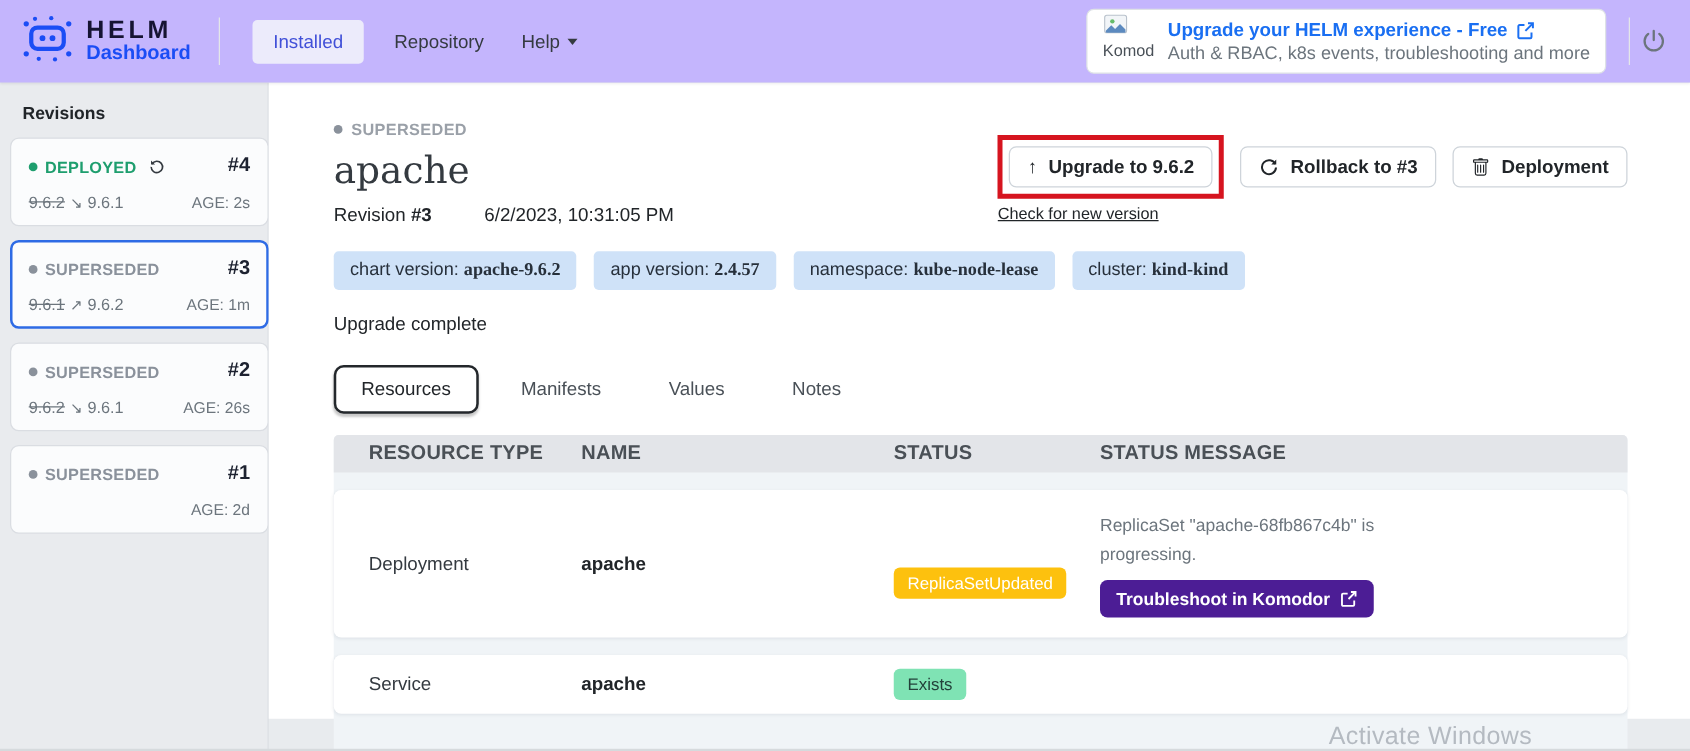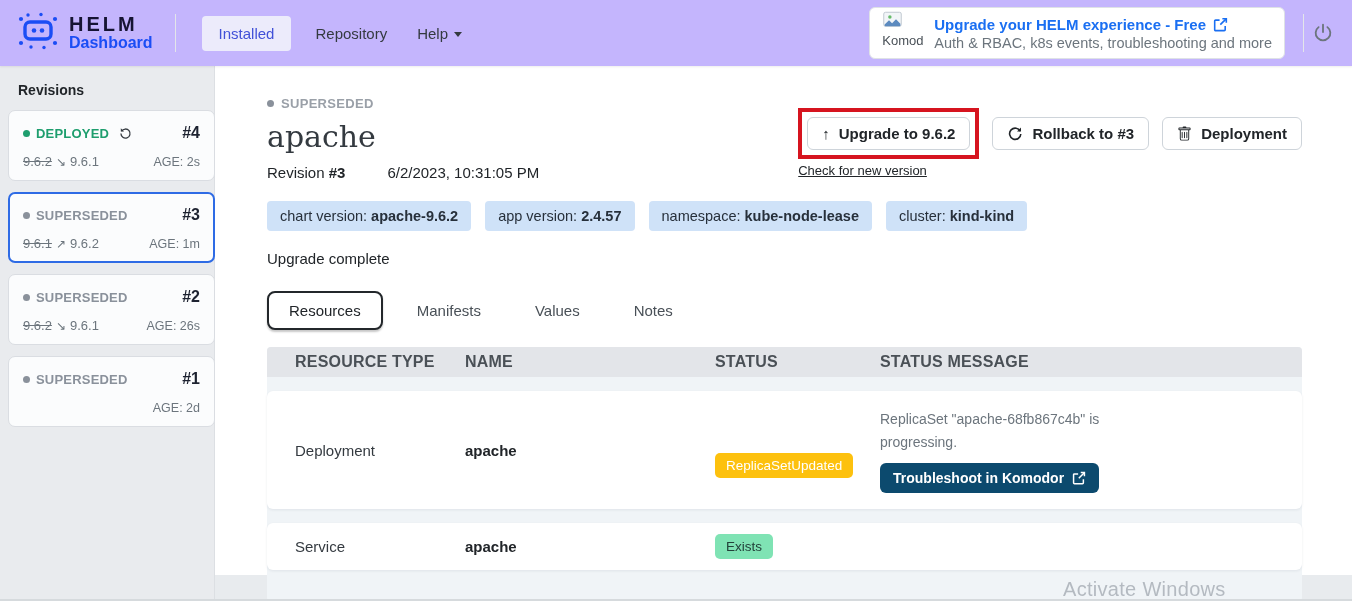--- a/index.html
+++ b/index.html
@@ -63,21 +63,21 @@
   .btn { background:#fff; border:1px solid #ced4da; border-radius:6px; padding:7px 14px;
          font-size:15px; font-weight:700; color:#212529; display:flex; align-items:center; gap:9px;
          cursor:pointer; font-family:inherit; white-space:nowrap; }
   .btn .up-arrow { font-size:15px; font-weight:400; }
   .btn-plain { margin-top:9px; }
   .check-link { margin-top:4px; font-size:13px; font-weight:500; color:#212529;
                 text-decoration:underline; cursor:pointer; }
 
   .chips { display:flex; gap:14px; margin-top:20px; }
   .chip { background:#cfe2f8; border-radius:4px; padding:7px 13px; font-size:14.5px; color:#27303b; white-space:nowrap; }
-  .chip b { font-weight:700; }
+  .chip b { font-weight:700;font-family:Liberation Serif, serif; }
   .upgrade-complete { margin-top:19px; font-size:15px; color:#212529; }
 
   .tabs { display:flex; align-items:center; gap:14px; margin-top:24px; }
   .tab { font-size:15px; color:#495057; padding:9px 20px; cursor:pointer; }
   .tab.active { color:#212529; border:2px solid #23272b; border-radius:8px; background:#fff;
                 box-shadow:0 2px 2px rgba(0,0,0,.22); }
 
   .table-wrap { margin-top:17px; width:1035px; background:#f0f4f7; border-radius:4px; padding-bottom:32px; }
   .thead { display:flex; align-items:center; height:30px; background:#e3e5e9; border-radius:4px 4px 0 0;
            padding-left:28px; font-size:16px; font-weight:700; color:#4a5056; letter-spacing:.2px; }
@@ -85,21 +85,21 @@
   .trow { display:flex; background:#fff; border-radius:6px; margin-top:14px; padding:17px 0 16px 28px;
           box-shadow:0 1px 3px rgba(30,40,60,.08);align-items:center; }
   .trow.compact { padding:11px 0 11px 28px; align-items:center; }
   .cell-type { font-size:15px; color:#343a40; }
   .cell-name { font-size:15px; font-weight:700; color:#212529; }
   .badge { display:inline-block; font-size:13.5px; padding:5px 11px; border-radius:5px; }
   .badge.warning { background:#fdc10e; color:#fff;margin-top:29px; }
   .badge.success { background:#7fe3b4; color:#23413a; }
   .cell-msg { font-size:14px; color:#6c757d; }
   .msg-text { max-width:238px; line-height:1.65; }
-  .komodor-btn { margin-top:9px; background:#0c4a6e; color:#fff; border:none; border-radius:6px;
+  .komodor-btn { margin-top:9px; background:#4c1d95; color:#fff; border:none; border-radius:6px;
                  padding:7px 13px; font-size:14px; font-weight:700; display:flex; align-items:center; gap:8px;
                  cursor:pointer; font-family:inherit; }
 
   
   .watermark { position:absolute; left:1063px; top:578px; font-size:20px; font-weight:400;
                color:#b4bac1; letter-spacing:.3px; }
   .bottom-line { position:absolute; left:0; right:0; bottom:0; height:2px; background:#d6dadd; }
 </style>
 </head>
 <body>

